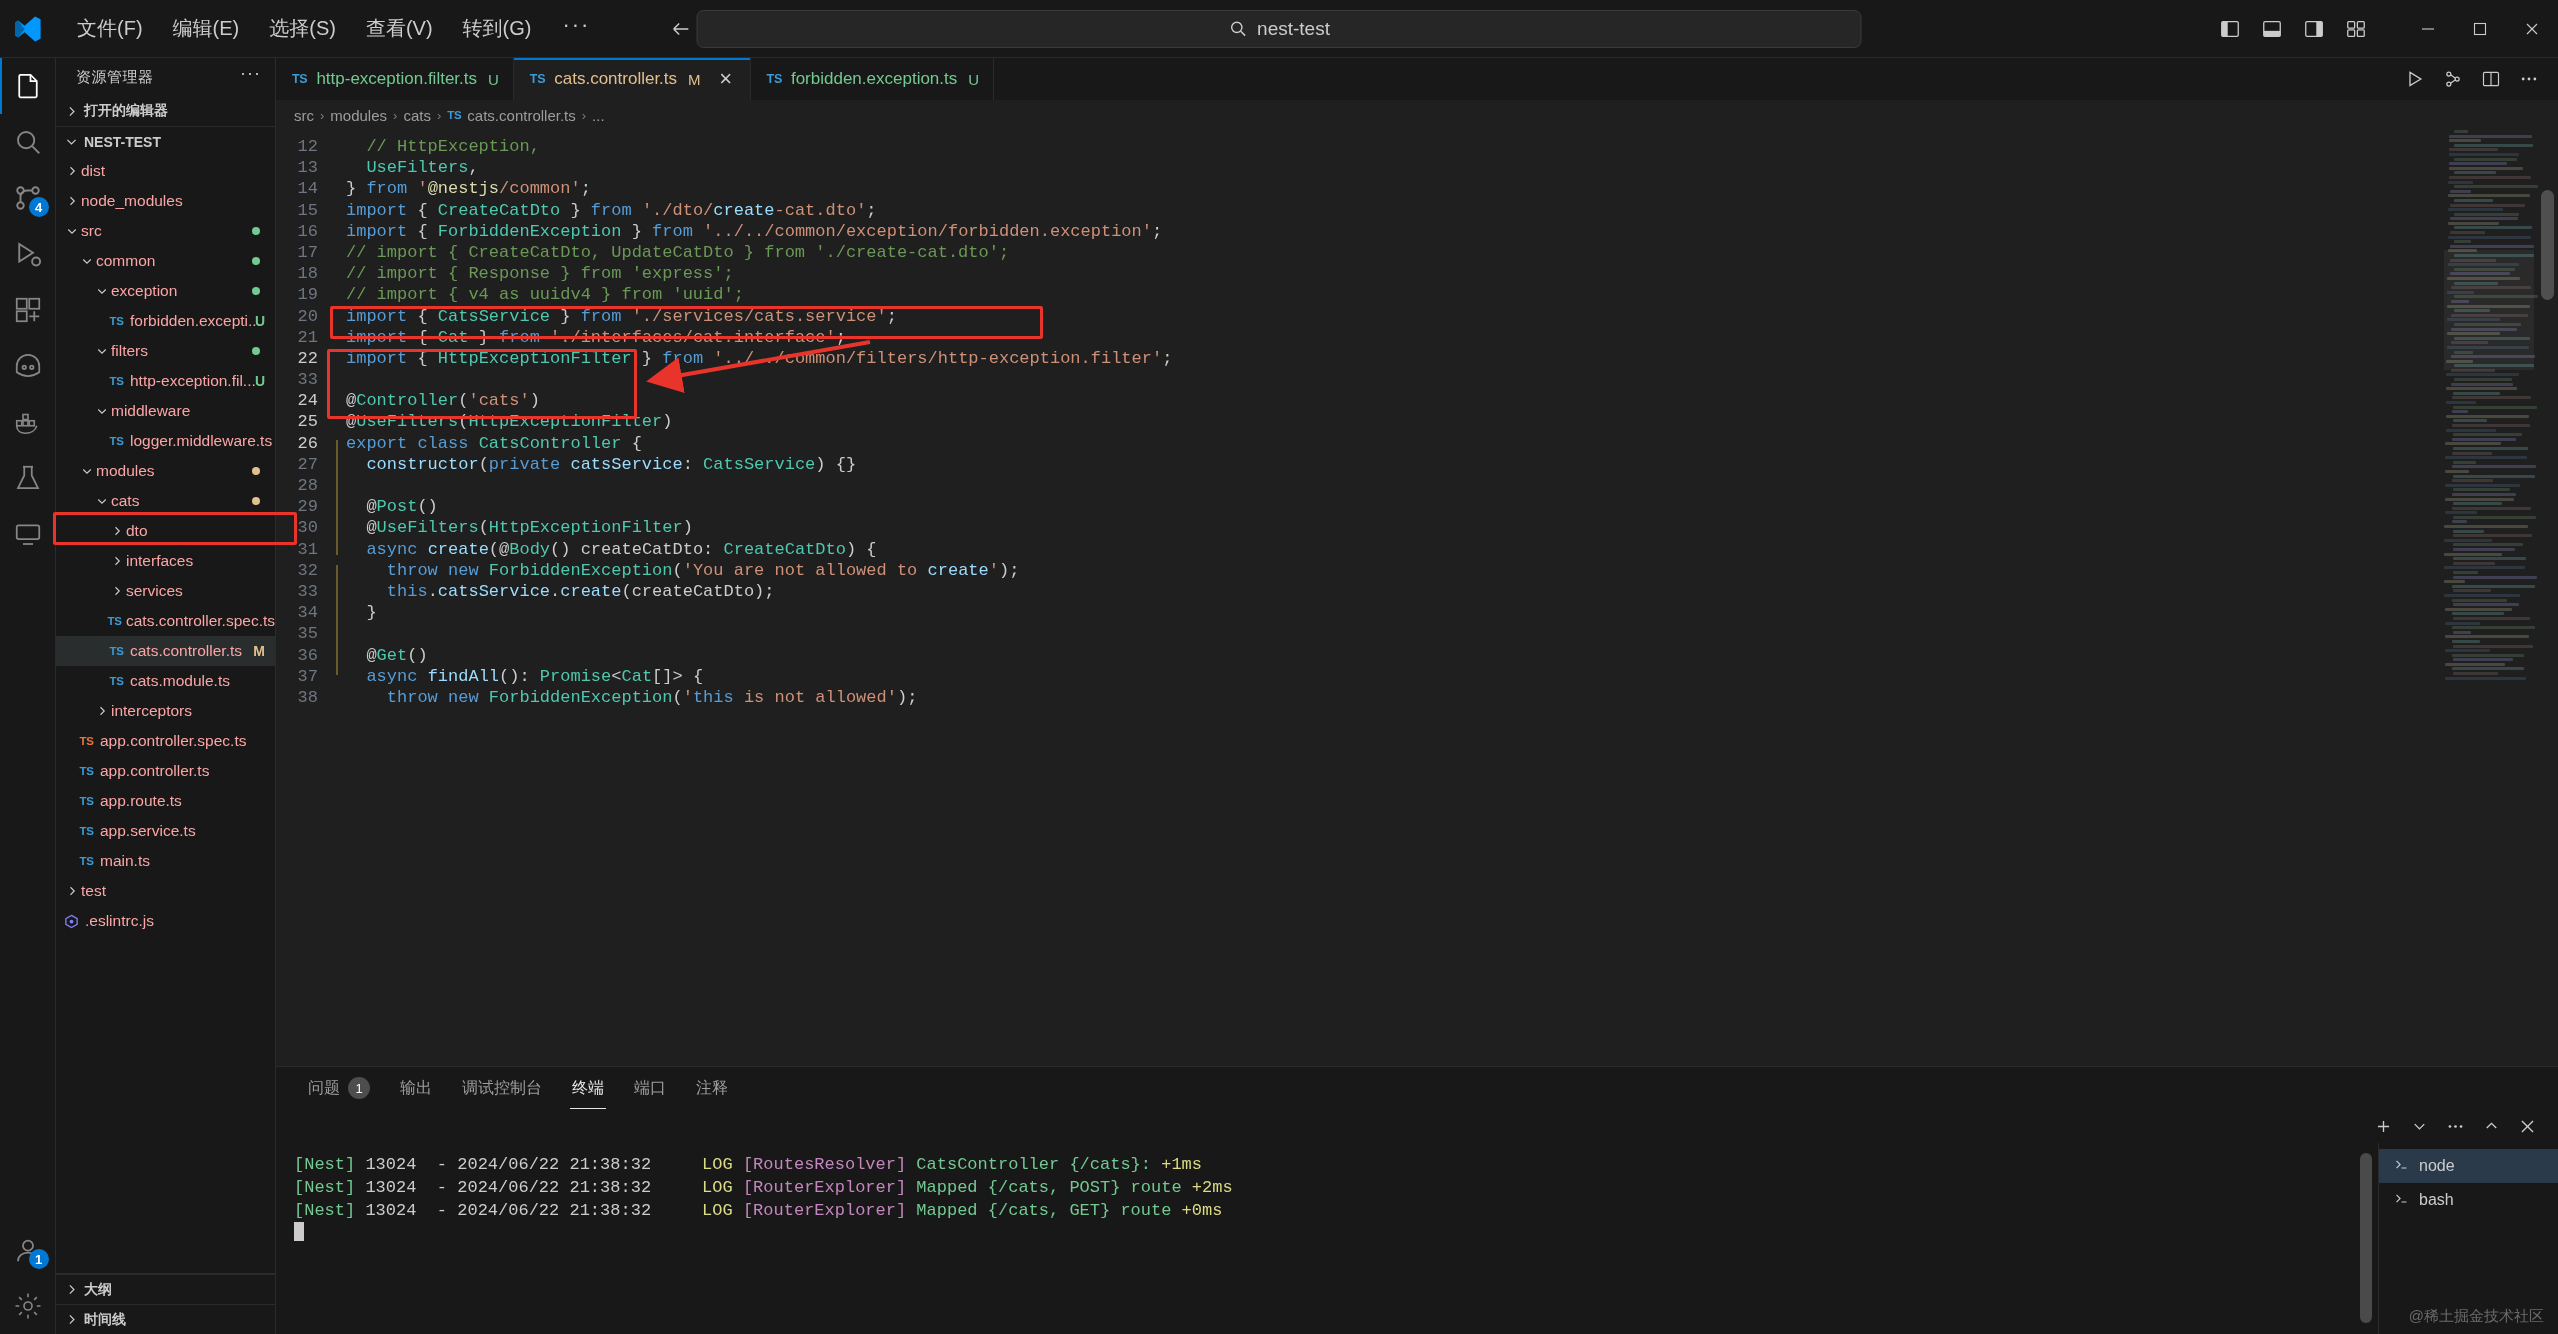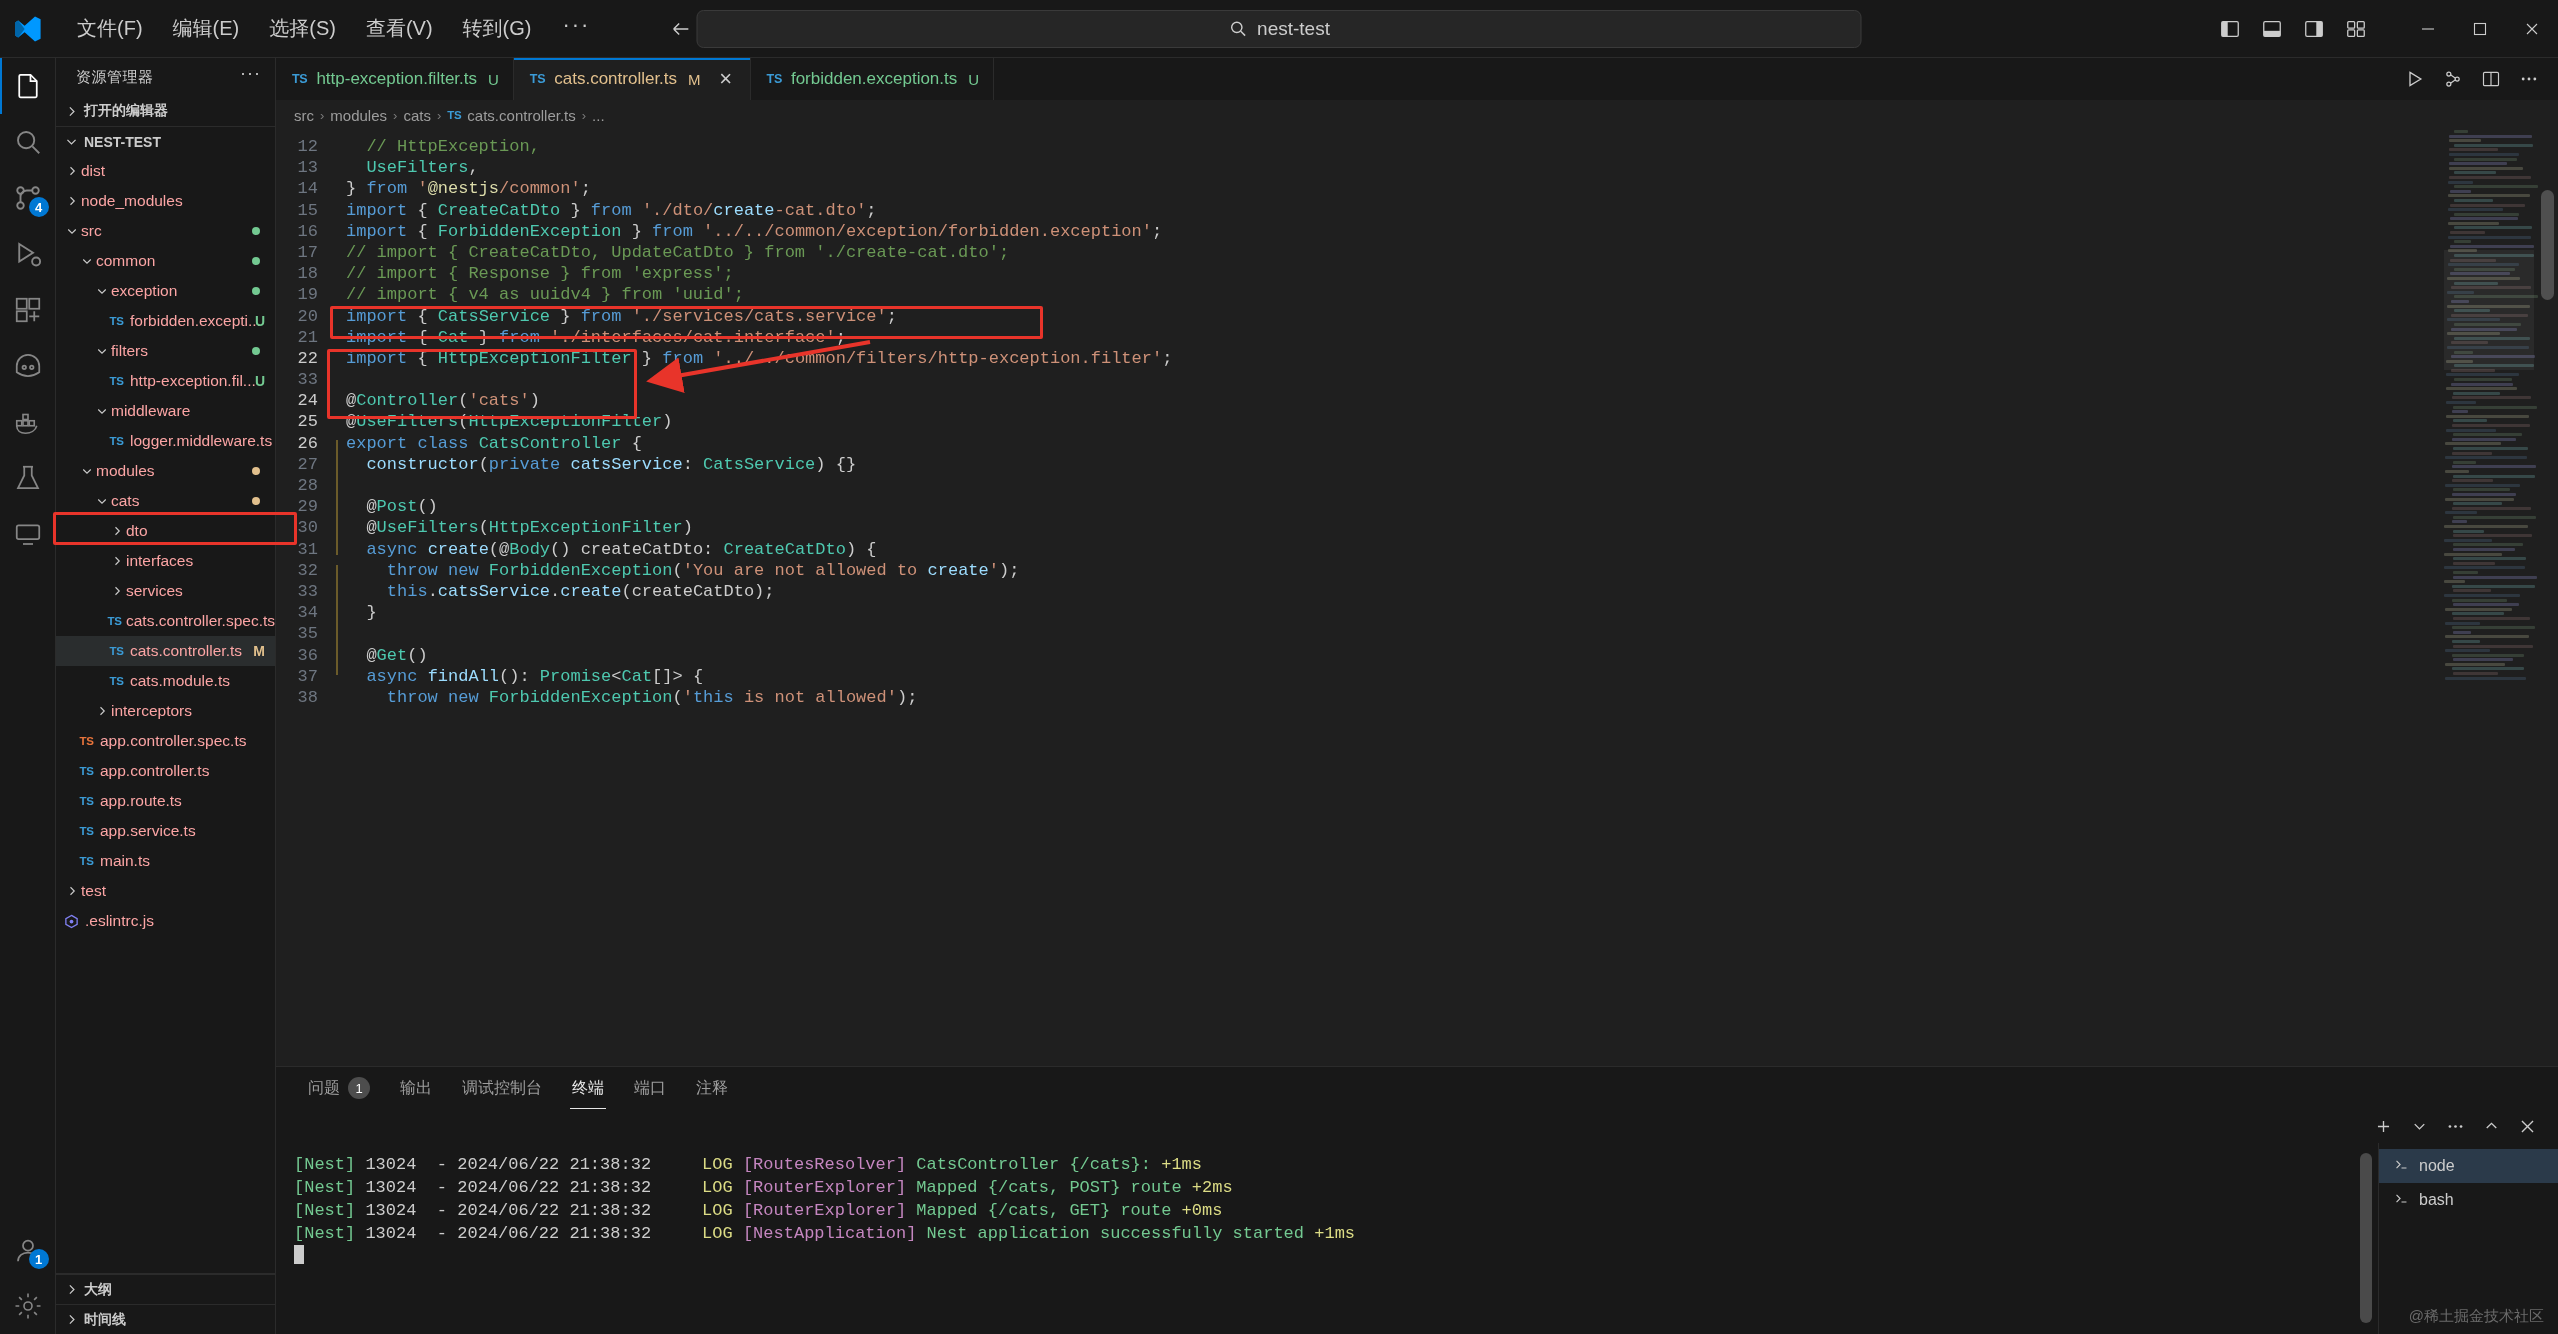--- a/index.html
+++ b/index.html
@@ -913,21 +913,20 @@
                 <path d="M5 5l14 14M19 5L5 19"></path>
               </svg>
           </div>
         </div>
         <div class="panel-body">
           <div class="term" id="term">
             <div class="term-scroll"></div>
           <div class="tline"><span class="t-nest">[Nest]</span> <span class="t-pid">13024</span>  <span class="t-pid">-</span> <span class="t-date">2024/06/22 21:38:32</span>     <span class="t-log">LOG</span> <span class="t-ctx">[RoutesResolver]</span> <span class="t-msg">CatsController {/cats}:</span> <span class="t-ms">+1ms</span></div>
               <div class="tline"><span class="t-nest">[Nest]</span> <span class="t-pid">13024</span>  <span class="t-pid">-</span> <span class="t-date">2024/06/22 21:38:32</span>     <span class="t-log">LOG</span> <span class="t-ctx">[RouterExplorer]</span> <span class="t-msg">Mapped {/cats, POST} route</span> <span class="t-ms">+2ms</span></div>
               <div class="tline"><span class="t-nest">[Nest]</span> <span class="t-pid">13024</span>  <span class="t-pid">-</span> <span class="t-date">2024/06/22 21:38:32</span>     <span class="t-log">LOG</span> <span class="t-ctx">[RouterExplorer]</span> <span class="t-msg">Mapped {/cats, GET} route</span> <span class="t-ms">+0ms</span></div>
-              <div class="tline"><span class="t-nest">[Nest]</span> <span class="t-pid">13024</span>  <span class="t-pid">-</span> <span class="t-date">2024/06/22 21:38:32</span>     <span class="t-log">LOG</span> <span class="t-ctx">[NestApplication]</span> <span class="t-msg">Nest application successfully started</span> <span class="t-ms">+1ms</span></div>
               <div class="tline"><span class="cursor-blk"></span></div>
             </div>
           <div class="term-list" id="termlist">
               <div class="tl-item active">
                 <span><svg viewBox="0 0 24 24" fill="none" stroke="#cccccc" stroke-width="1.6">
                     <path d="M5 7l5 5-5 5M12 17h7"></path>
                   </svg></span>
                 <span>node</span>
               </div>
               <div class="tl-item">

